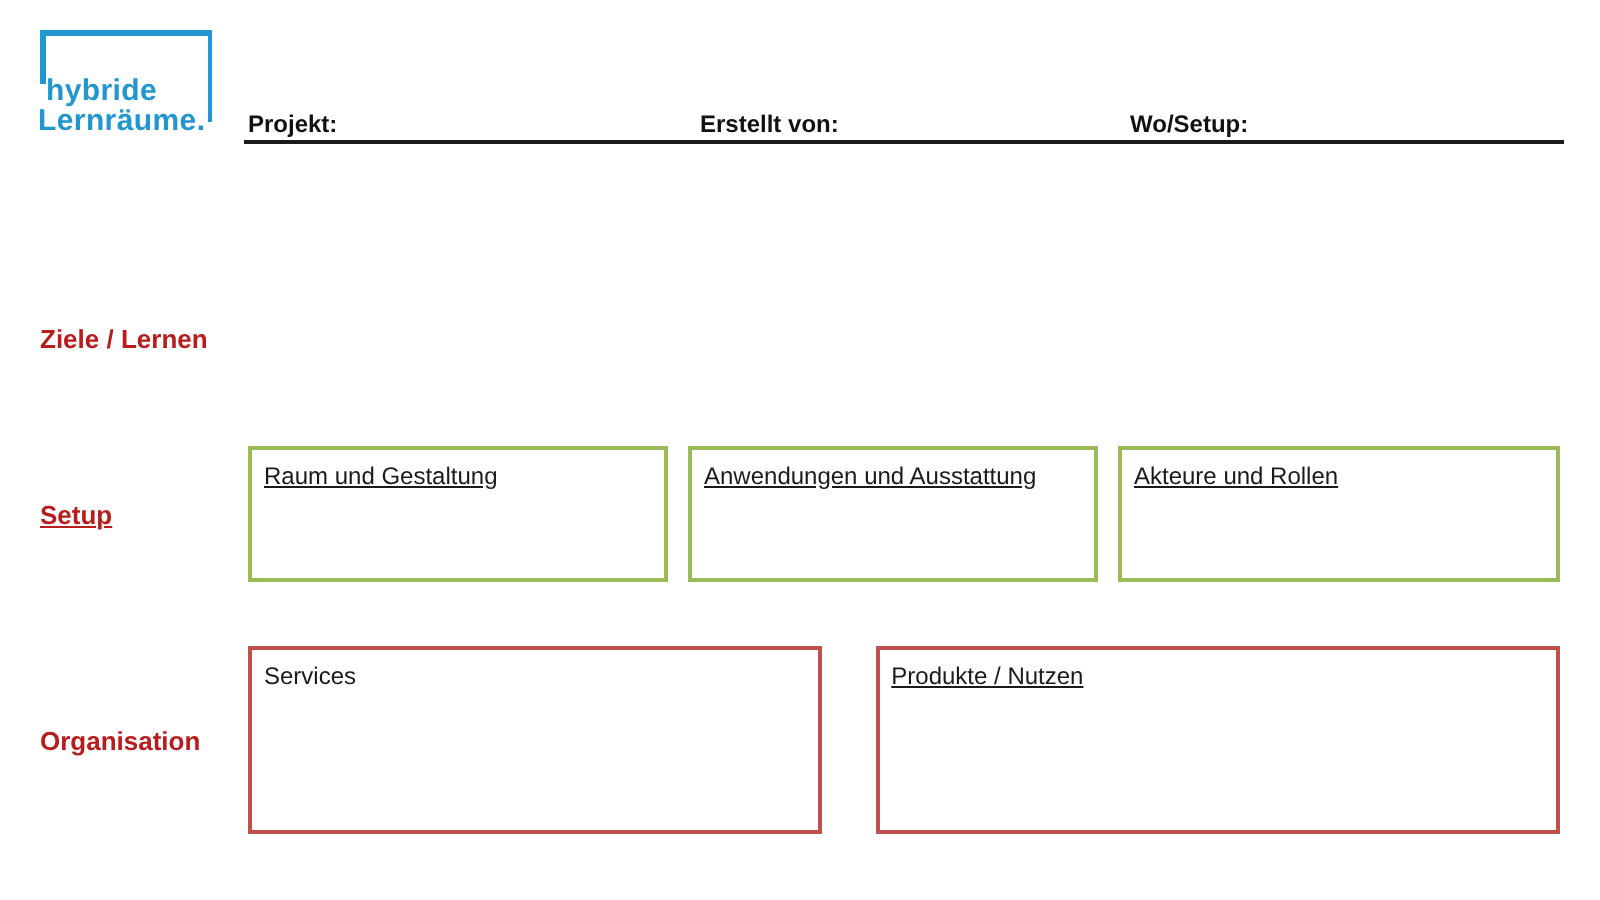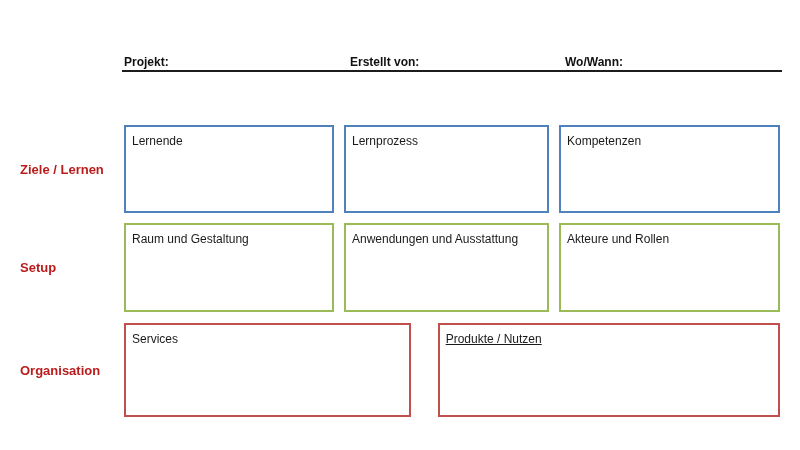--- a/index.html
+++ b/index.html
@@ -25,58 +25,56 @@
   .hdr-wowann{left:565px;}
   .header-rule{position:absolute;left:122px;top:70px;width:660px;height:2px;background:#1c1c1c;}
 
   
   .row-label{
     position:absolute;left:20px;width:100px;display:flex;align-items:center;
     font-size:13px;font-weight:bold;color:#b91c1c;white-space:nowrap;
   }
   .canvas-row{position:absolute;left:124px;width:656px;display:flex;}
   .row-1,.lbl-1{top:125px;height:88px;}
-  .row-2,.lbl-2{top:223px;height:89px;}
+  .row-2,.lbl-2{top:223px;height:68px;text-decoration:underline;}
   .row-3,.lbl-3{top:323px;height:94px;}
   .row-1,.row-2{gap:10px;}
   .row-3{gap:27px;}
   .box{
     box-sizing:border-box;border:2px solid #888;background:#ffffff;
     padding:4px 6px;overflow:hidden;
   }
   .bw-210{width:210px;} .bw-205{width:205px;} .bw-221{width:221px;}
   .bw-293{width:293px;} .bw-350{width:350px;text-decoration:underline;}
   .box-title{font-size:12px;color:#1a1a1a;white-space:nowrap;}
 </style>
 </head>
 <body>
 
 <div class="page">
 
+  <div class="logo">
+    <div class="logo-frame">
+      <div class="lf-top" style="background-color: rgb(33, 150, 208);"></div>
+      <div class="lf-left" style="background-color: rgb(33, 150, 208);"></div>
+      <div class="lf-right" style="background-color: rgb(33, 150, 208);"></div>
+    </div>
+    <div class="logo-line logo-line1" style="color: rgb(33, 150, 208);">hybride</div>
+    <div class="logo-line logo-line2" style="color: rgb(33, 150, 208);">Lernräume.</div>
+  </div>
 
   <div class="hdr-label hdr-projekt">Projekt:</div>
   <div class="hdr-label hdr-erstellt">Erstellt von:</div>
-  <div class="hdr-label hdr-wowann">Wo/Wann:</div>
+  <div class="hdr-label hdr-wowann">Wo/Setup:</div>
   <div class="header-rule"></div>
 
   <div class="row-label lbl-1">Ziele / Lernen</div>
   <div class="row-label lbl-2">Setup</div>
   <div class="row-label lbl-3">Organisation</div>
 
-  <div class="canvas-row row-1">
-    <div class="box bw-210" style="border-color: rgb(79, 129, 189);">
-      <span class="box-title">Lernende</span>
-    </div>
-    <div class="box bw-205" style="border-color: rgb(79, 129, 189);">
-      <span class="box-title">Lernprozess</span>
-    </div>
-    <div class="box bw-221" style="border-color: rgb(79, 129, 189);">
-      <span class="box-title">Kompetenzen</span>
-    </div>
-  </div>
 
   <div class="canvas-row row-2">
     <div class="box bw-210" style="border-color: rgb(155, 187, 89);">
       <span class="box-title">Raum und Gestaltung</span>
     </div>
     <div class="box bw-205" style="border-color: rgb(155, 187, 89);">
       <span class="box-title">Anwendungen und Ausstattung</span>
     </div>
     <div class="box bw-221" style="border-color: rgb(155, 187, 89);">
       <span class="box-title">Akteure und Rollen</span>

